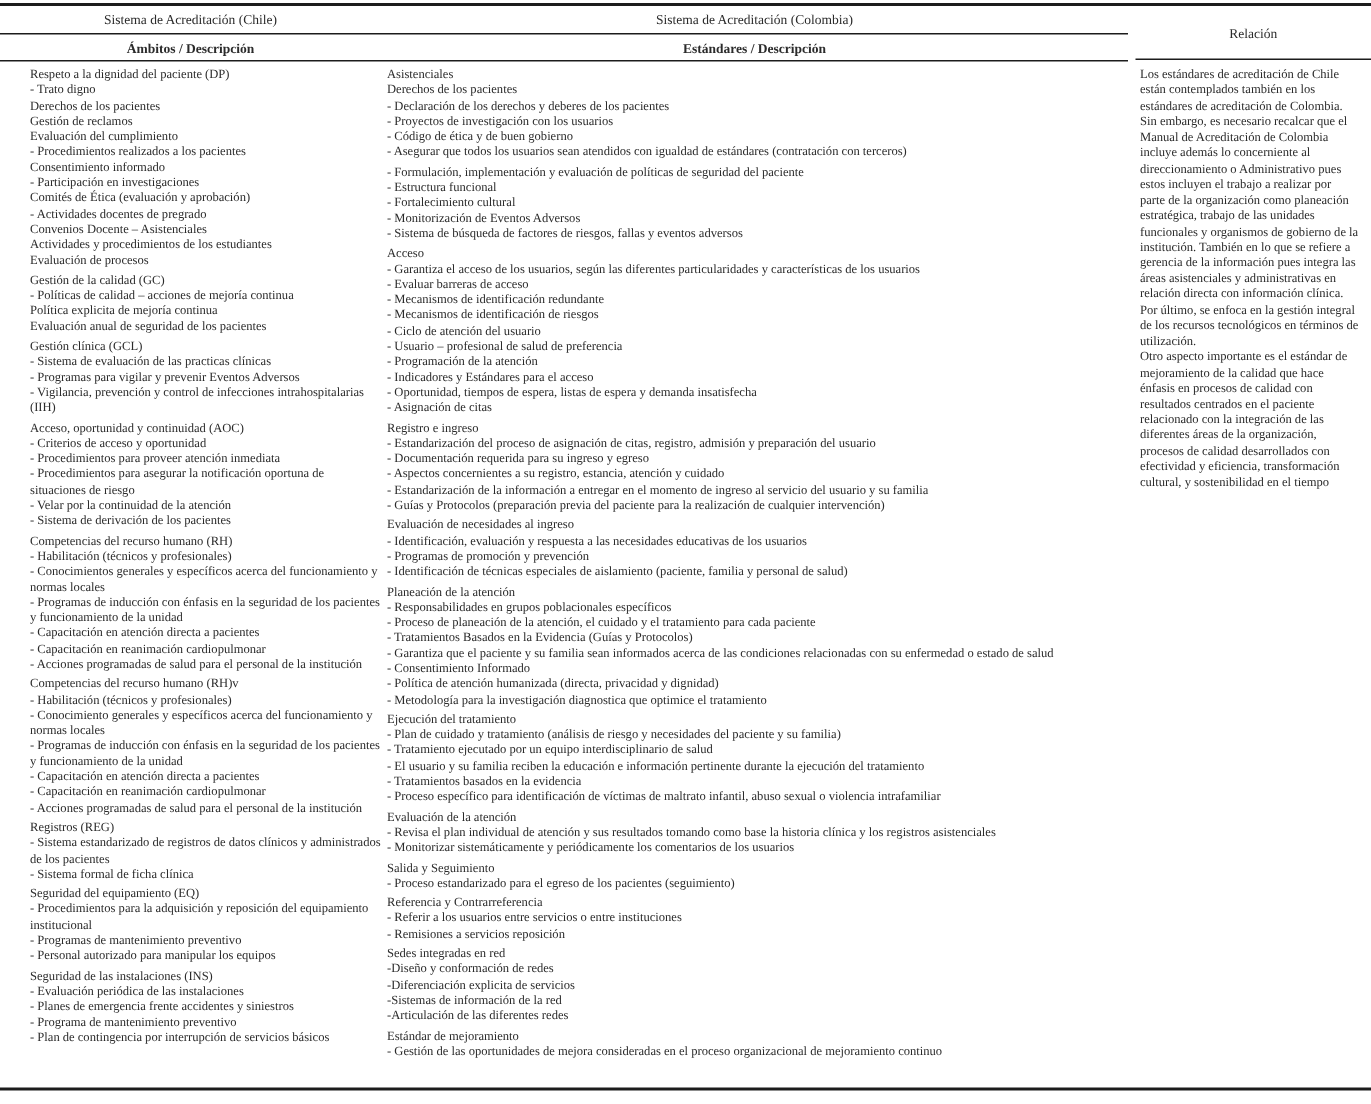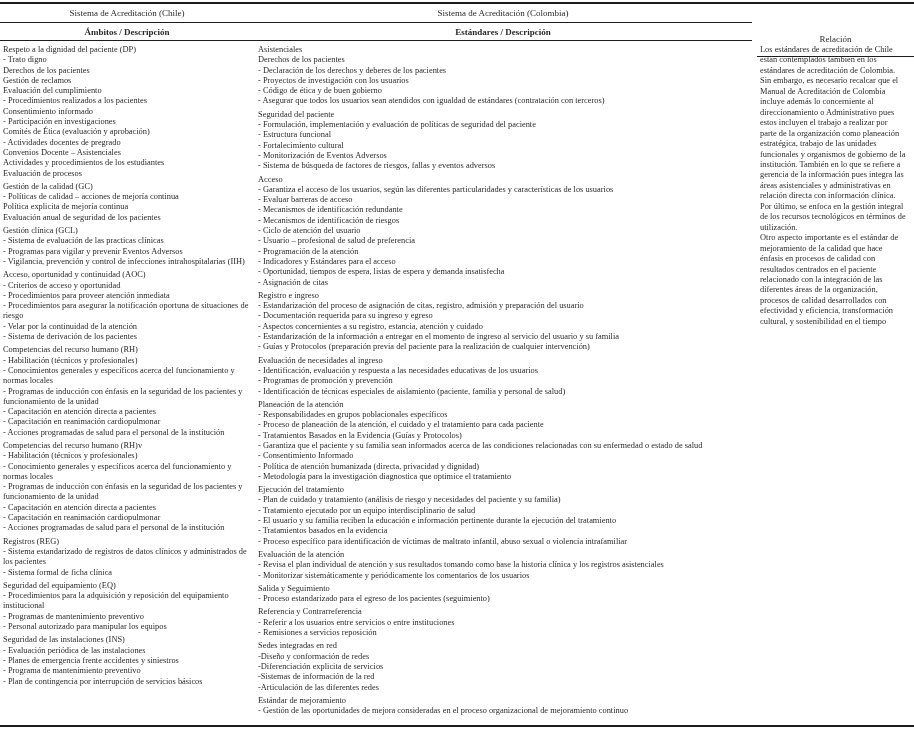--- a/index.html
+++ b/index.html
@@ -18,28 +18,28 @@
   .top-rule{position:absolute;top:2px;left:0;width:914px;height:2px;background:var(--rule);}
   .bottom-rule{position:absolute;top:725px;left:0;width:914px;height:2px;background:var(--rule);}
 
   .head-left{position:absolute;top:4px;left:0;width:752px;}
   .h1row{display:flex;height:18px;border-bottom:1px solid var(--rule);}
   .h2row{display:flex;height:17px;border-bottom:1px solid var(--rule);font-weight:bold;}
   .h-cell{font-size:9px;display:flex;align-items:center;justify-content:center;}
   .h-chile{width:254px;}
   .h-colombia{flex:1;}
   .head-right{
-    position:absolute;top:21px;left:757px;width:157px;height:35px;
+    position:absolute;top:4px;left:757px;width:157px;height:35px;
     border-bottom:1px solid var(--rule);
     display:flex;align-items:center;justify-content:center;font-size:9px;
   }
 
   .body{position:absolute;top:45px;left:0;width:914px;height:678px;display:flex;overflow:hidden;}
   .col{box-sizing:border-box;}
-  .col-chile{width:254px;padding-left:3px;}
+  .col-chile{width:254px;padding-left:20px;}
   .col-colombia{width:496px;margin-left:4px;}
   .col-relacion{flex:1;margin-left:6px;padding-right:8px;}
 
   .line{font-size:8.4px;line-height:10.3px;}
   .group + .group{margin-top:3px;}
   .section-label{margin-bottom:0;}
   .rel-par{font-size:8.4px;line-height:10.45px;margin:0;}
 </style>
 </head>
 <body>
@@ -137,21 +137,20 @@
     <div class="col col-colombia">
         <div class="line section-label">Asistenciales</div>
         <div class="group">
           <div class="line">Derechos de los pacientes</div>
           <div class="line">- Declaración de los derechos y deberes de los pacientes</div>
           <div class="line">- Proyectos de investigación con los usuarios</div>
           <div class="line">- Código de ética y de buen gobierno</div>
           <div class="line">- Asegurar que todos los usuarios sean atendidos con igualdad de estándares (contratación con terceros)</div>
         </div>
         <div class="group">
-          <div class="line">Seguridad del paciente</div>
           <div class="line">- Formulación, implementación y evaluación de políticas de seguridad del paciente</div>
           <div class="line">- Estructura funcional</div>
           <div class="line">- Fortalecimiento cultural</div>
           <div class="line">- Monitorización de Eventos Adversos</div>
           <div class="line">- Sistema de búsqueda de factores de riesgos, fallas y eventos adversos</div>
         </div>
         <div class="group">
           <div class="line">Acceso</div>
           <div class="line">- Garantiza el acceso de los usuarios, según las diferentes particularidades y características de los usuarios</div>
           <div class="line">- Evaluar barreras de acceso</div>

